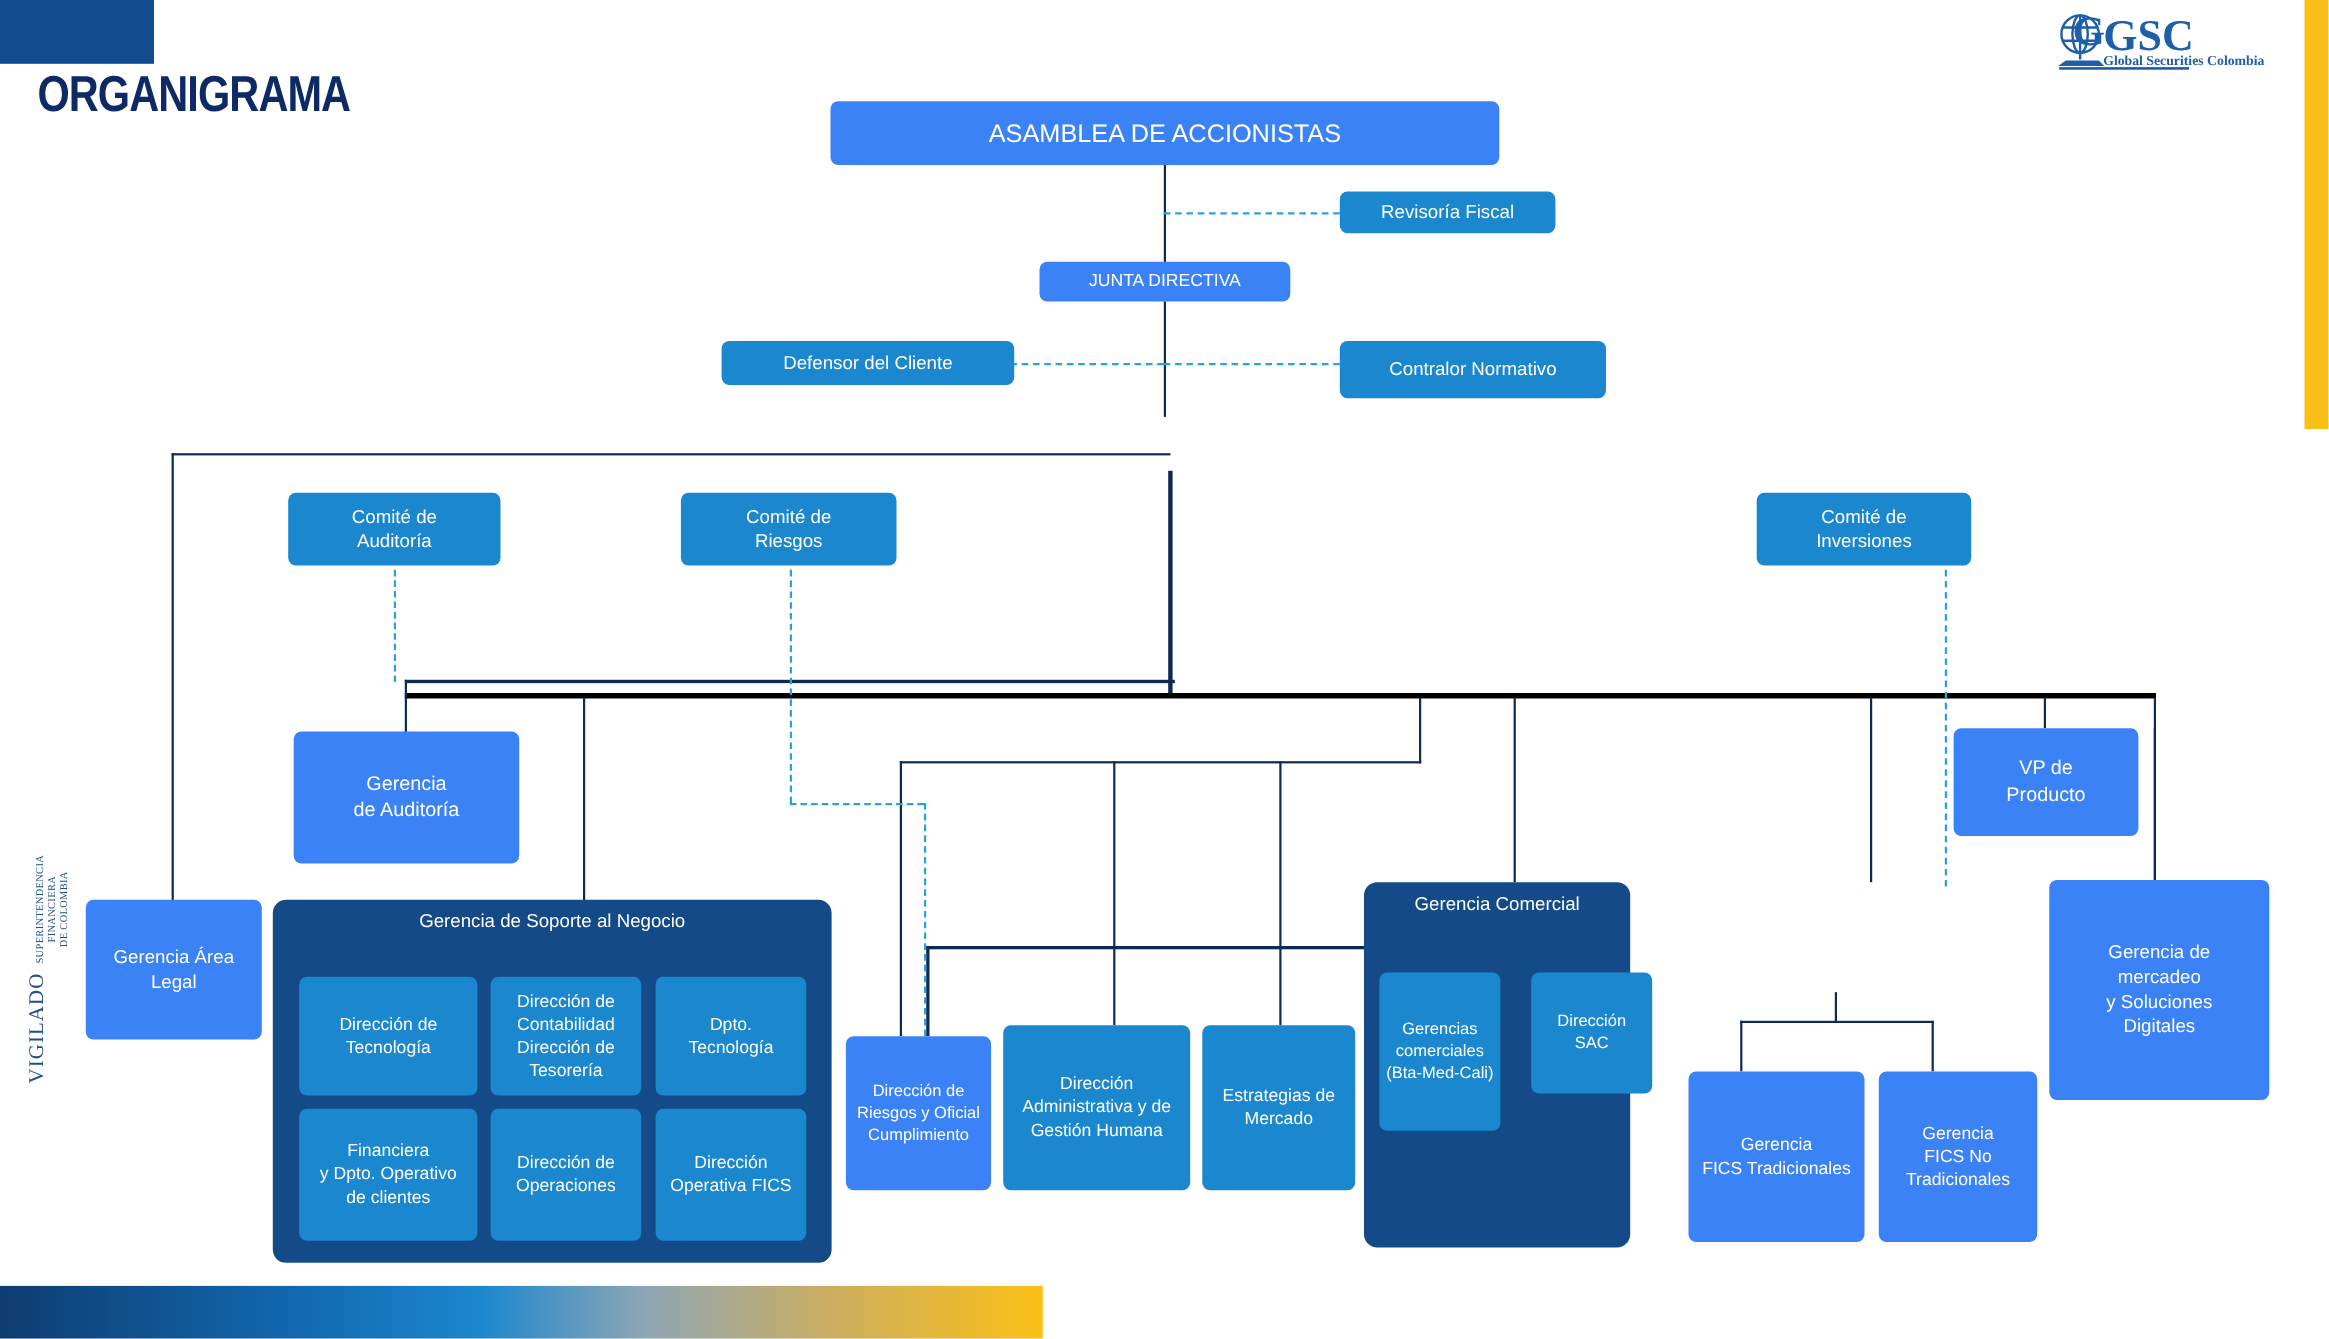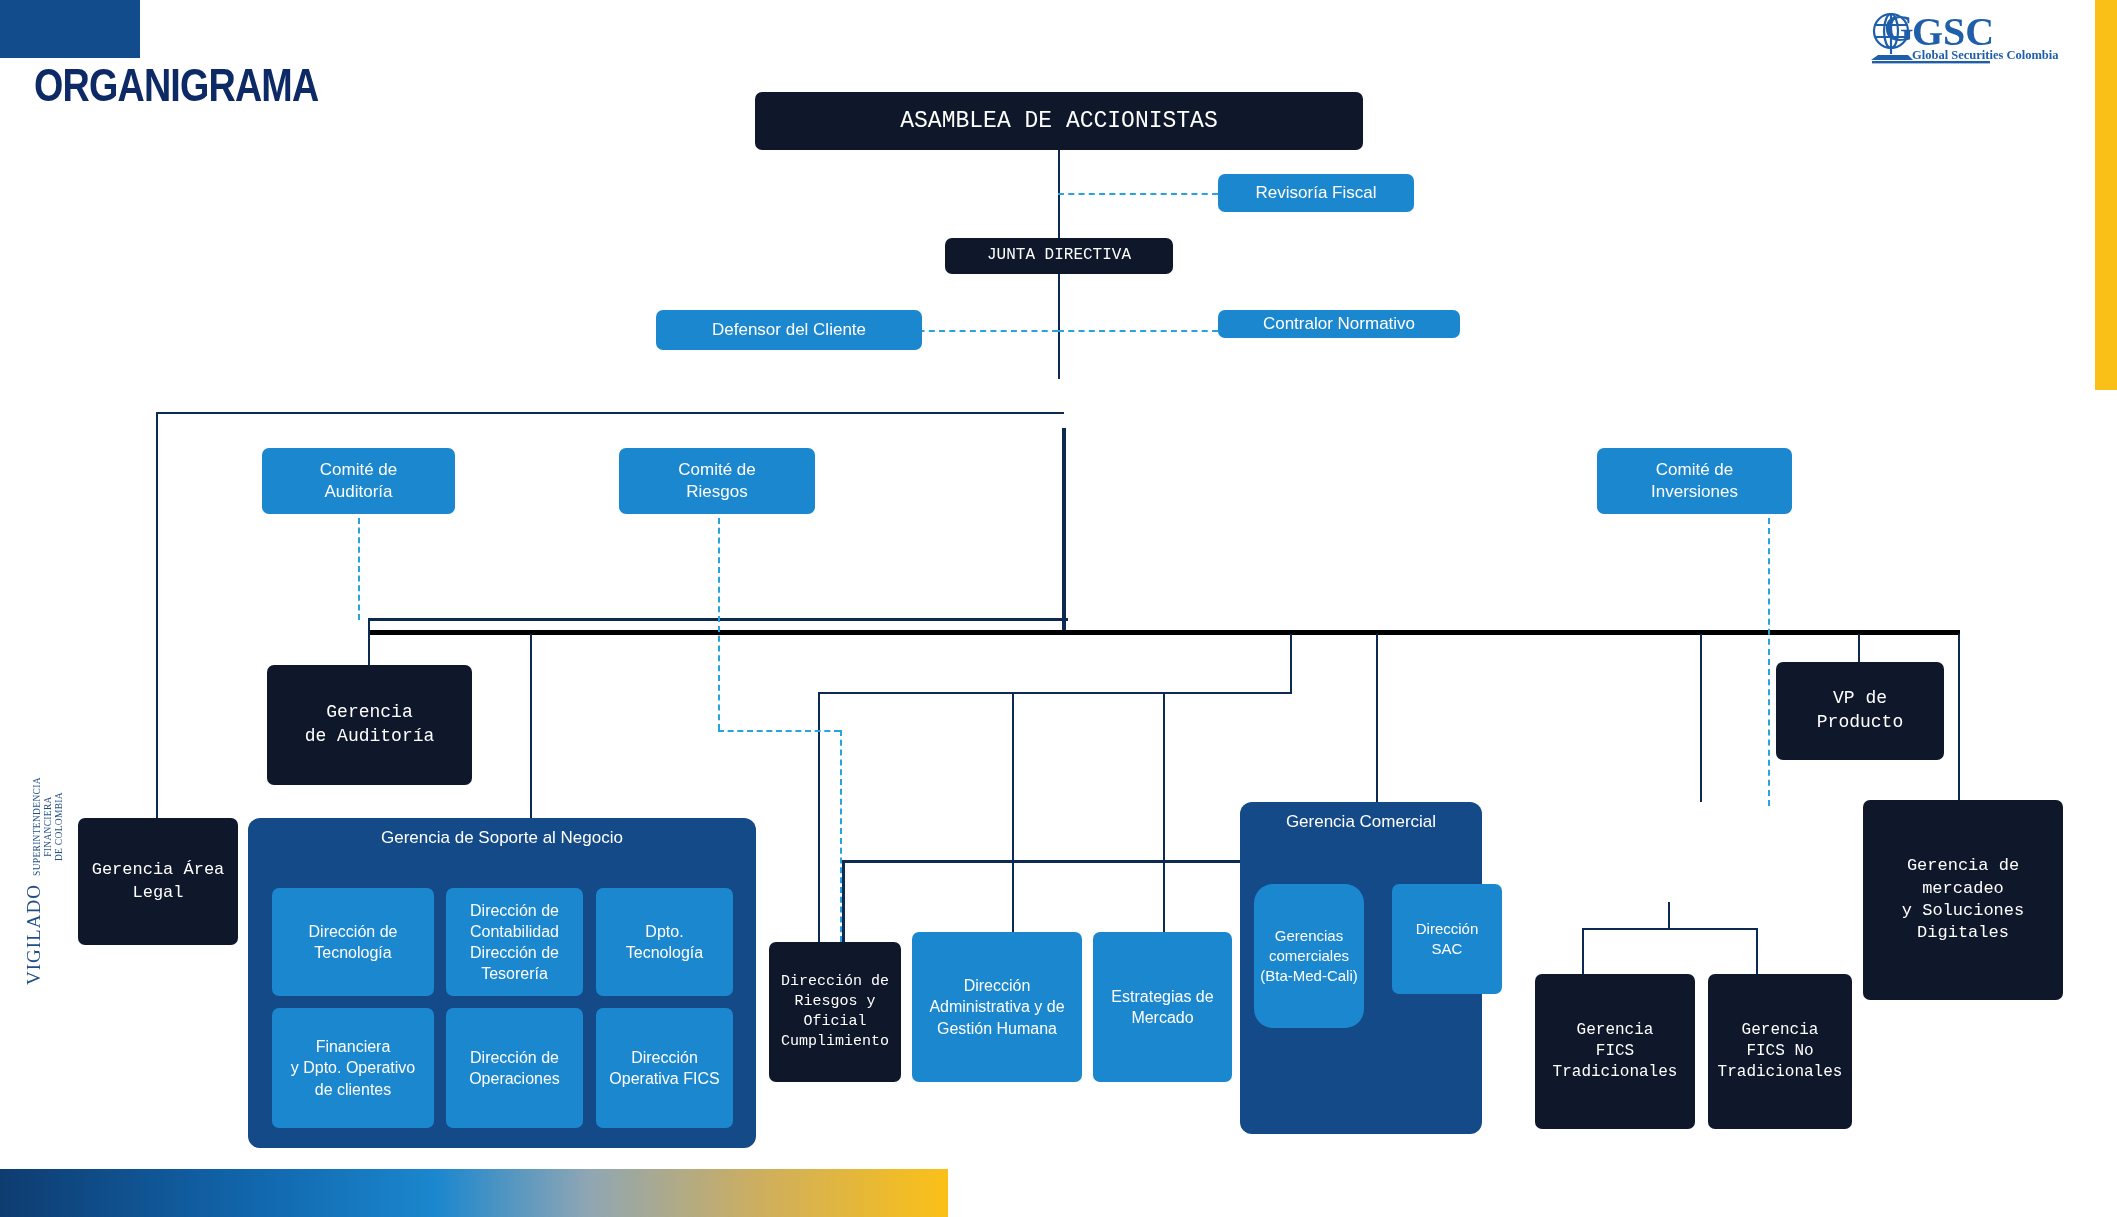--- a/index.html
+++ b/index.html
@@ -55,21 +55,21 @@
     position:absolute;
     display:flex; align-items:center; justify-content:center;
     text-align:center;
     color:#ffffff;
     border-radius:7px;
     line-height:1.32;
     padding:4px 6px;
     white-space:pre-line;
     z-index:5;
   }
-  .dark  { background:#0f172a;font-family:Liberation Mono, monospace; }
+  .dark  { background:#3b82f6; }
   .light { background:#1b87ce; }
 
   .group-box {
     position:absolute;
     background:#134a87;
     border-radius:12px;
     z-index:4;
   }
   .group-title {
     position:absolute; left:0; right:0; top:10px;
@@ -165,21 +165,21 @@
   <div class="dash-v" style="left:1768px; top:518px; height:288px;"></div>
 
   <div class="node dark" style="left:755px; top:92px; width:608px; height:58px; font-size:23px;">ASAMBLEA DE ACCIONISTAS</div>
 
   <div class="node light" style="left:1218px; top:174px; width:196px; height:38px; font-size:17px;">Revisoría Fiscal</div>
 
   <div class="node dark" style="left:945px; top:238px; width:228px; height:36px; font-size:16px;">JUNTA DIRECTIVA</div>
 
   <div class="node light" style="left:656px; top:310px; width:266px; height:40px; font-size:17px;">Defensor del Cliente</div>
 
-  <div class="node light" style="left:1218px; top:310px; width:242px; height:28px; font-size:17px;text-align:center;">Contralor Normativo</div>
+  <div class="node light" style="left:1218px; top:310px; width:242px; height:52px; font-size:17px;text-align:center;">Contralor Normativo</div>
 
 
   <div class="node light" style="left:262px; top:448px; width:193px; height:66px; font-size:17px;">Comité de
 Auditoría</div>
 
   <div class="node light" style="left:619px; top:448px; width:196px; height:66px; font-size:17px;">Comité de
 Riesgos</div>
 
   <div class="node light" style="left:1597px; top:448px; width:195px; height:66px; font-size:17px;">Comité de
 Inversiones</div>
@@ -219,21 +219,21 @@
   <div class="node light" style="left:912px; top:932px; width:170px; height:150px; font-size:16px;">Dirección
 Administrativa y de
 Gestión Humana</div>
 
   <div class="node light" style="left:1093px; top:932px; width:139px; height:150px; font-size:16px;">Estrategias de
 Mercado</div>
 
   <div class="group-box" style="left:1240px; top:802px; width:242px; height:332px;">
     <div class="group-title" style="font-size:17px;">Gerencia Comercial</div>
   </div>
-  <div class="node light" style="left:1254px; top:884px; width:110px; height:144px; font-size:15px;border-radius:19px;">Gerencias
+  <div class="node light" style="left:1254px; top:884px; width:110px; height:144px; font-size:15px;">Gerencias
 comerciales
 (Bta-Med-Cali)</div>
   <div class="node light" style="left:1392px; top:884px; width:110px; height:110px; font-size:15px;">Dirección
 SAC</div>
 
 
   <div class="node dark" style="left:1535px; top:974px; width:160px; height:155px; font-size:16px;">Gerencia
 FICS Tradicionales</div>
 
   <div class="node dark" style="left:1708px; top:974px; width:144px; height:155px; font-size:16px;">Gerencia

